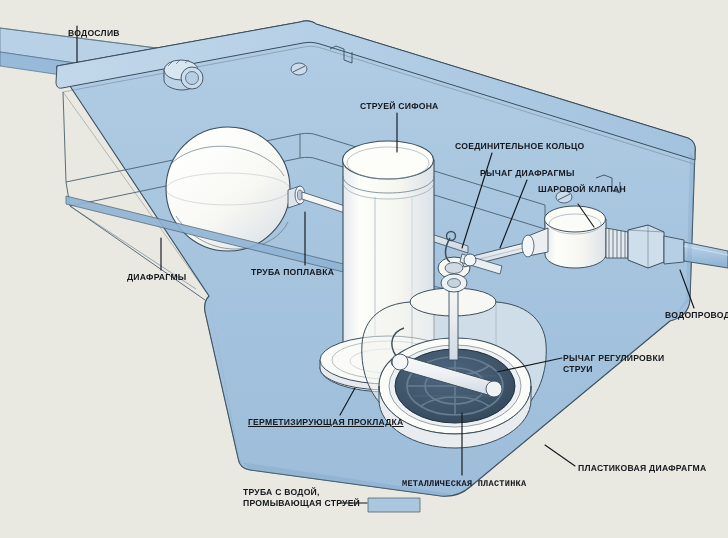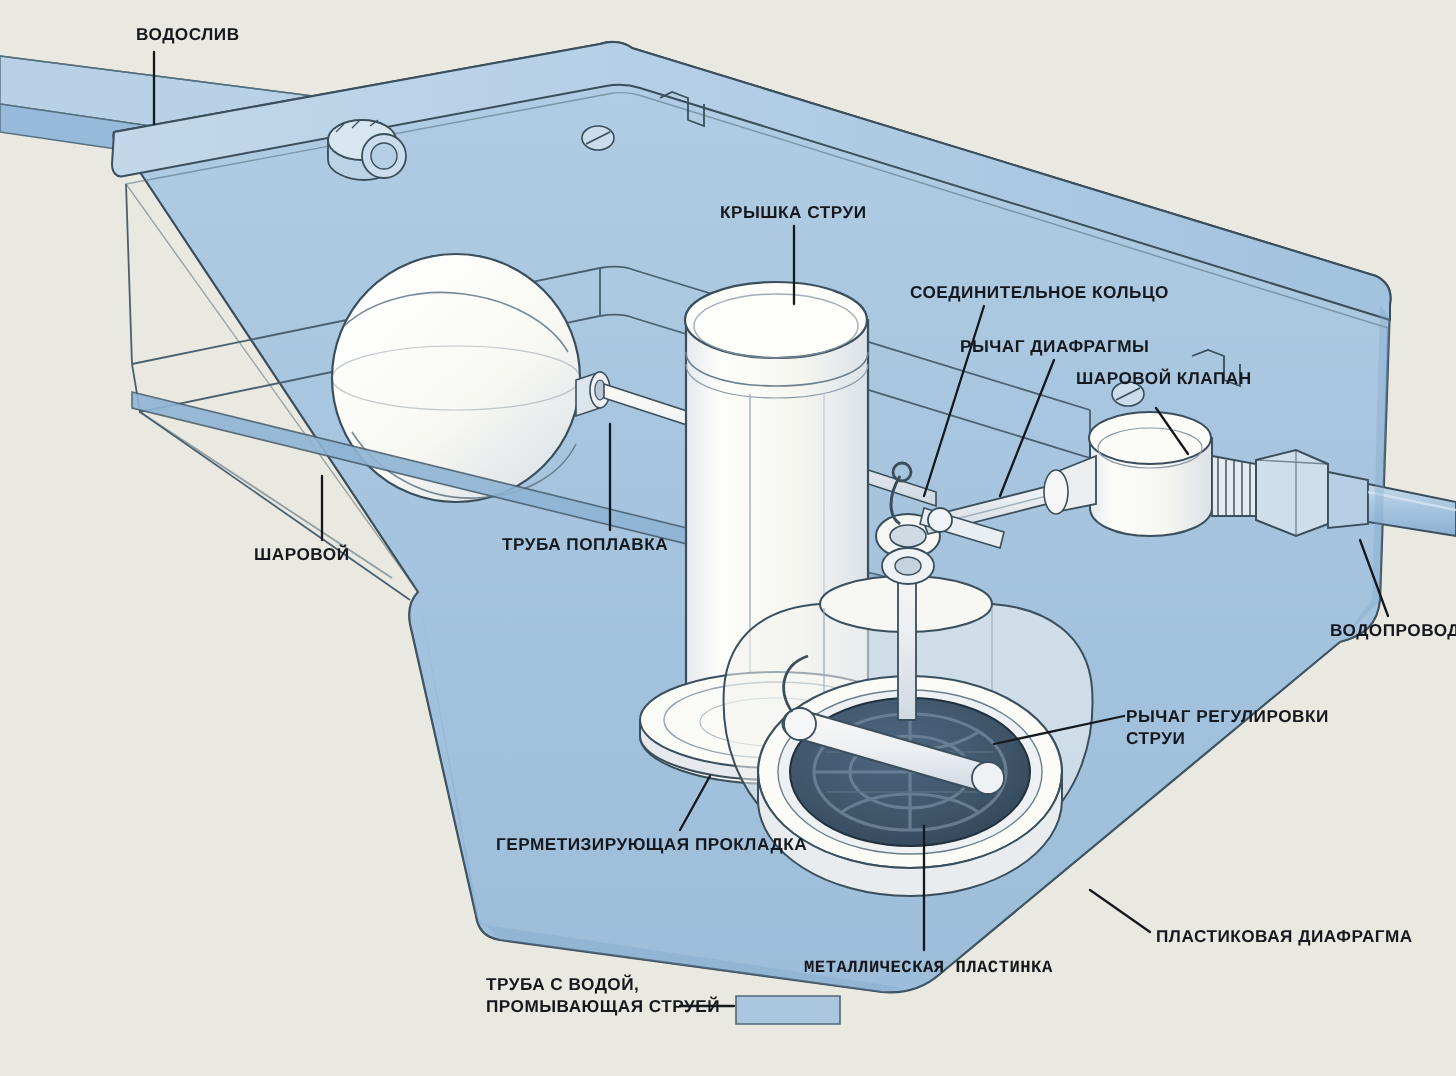--- a/index.html
+++ b/index.html
@@ -304,30 +304,30 @@
         <line x1="694" y1="308" x2="680" y2="270"></line>
         <line x1="562" y1="358" x2="497" y2="372"></line>
         <line x1="340" y1="415" x2="355" y2="388"></line>
         <line x1="462" y1="475" x2="462" y2="413"></line>
         <line x1="575" y1="466" x2="545" y2="445"></line>
         <line x1="340" y1="503" x2="367" y2="503"></line>
       </g>
   </svg>
 
   <div id="labels">
-      <div class="lbl" style="left: 68px; top: 12px;">ВОДОСЛИВ</div>
-      <div class="lbl" style="left: 360px; top: 101px;">КРЫШКА СТРУИ</div>
+      <div class="lbl" style="left: 68px; top: 28px;">ВОДОСЛИВ</div>
+      <div class="lbl" style="left: 360px; top: 101px;">СТРУЕЙ СИФОНА</div>
       <div class="lbl" style="left: 455px; top: 141px;">СОЕДИНИТЕЛЬНОЕ КОЛЬЦО</div>
       <div class="lbl" style="left: 480px; top: 168px;">РЫЧАГ ДИАФРАГМЫ</div>
       <div class="lbl" style="left: 538px; top: 184px;">ШАРОВОЙ КЛАПАН</div>
-      <div class="lbl" style="left: 127px; top: 272px;">ШАРОВОЙ</div>
+      <div class="lbl" style="left: 127px; top: 272px;">ДИАФРАГМЫ</div>
       <div class="lbl" style="left: 251px; top: 267px;">ТРУБА ПОПЛАВКА</div>
       <div class="lbl" style="left: 665px; top: 310px;">ВОДОПРОВОД</div>
       <div class="lbl" style="left: 563px; top: 353px;">РЫЧАГ РЕГУЛИРОВКИ
 СТРУИ</div>
-      <div class="lbl" style="left: 248px; top: 417px;">ГЕРМЕТИЗИРУЮЩАЯ ПРОКЛАДКА</div>
+      <div class="lbl" style="left: 248px; top: 417px; text-decoration: underline;">ГЕРМЕТИЗИРУЮЩАЯ ПРОКЛАДКА</div>
       <div class="lbl" style="left: 402px; top: 479px; font-family: Liberation Mono, monospace;">МЕТАЛЛИЧЕСКАЯ ПЛАСТИНКА</div>
       <div class="lbl" style="left: 578px; top: 463px;">ПЛАСТИКОВАЯ ДИАФРАГМА</div>
       <div class="lbl" style="left: 243px; top: 487px;">ТРУБА С ВОДОЙ,
 ПРОМЫВАЮЩАЯ СТРУЕЙ</div>
     </div>
 
 </div>
 
 </body></html>

